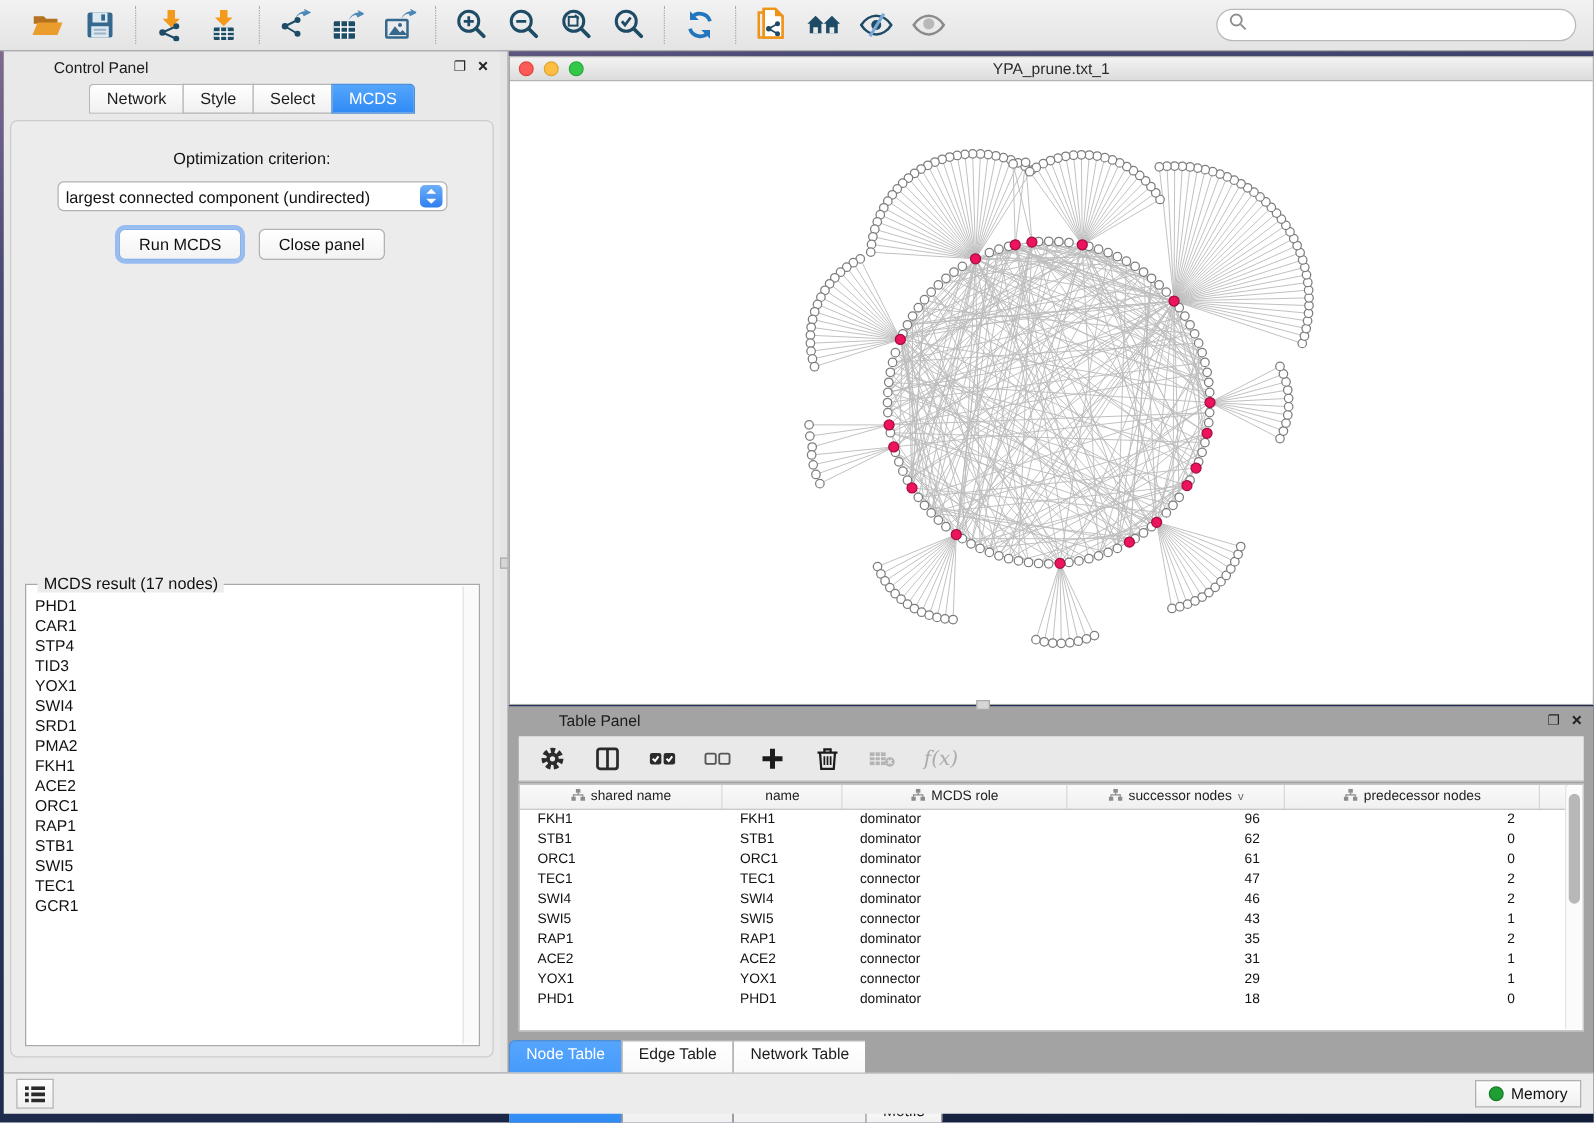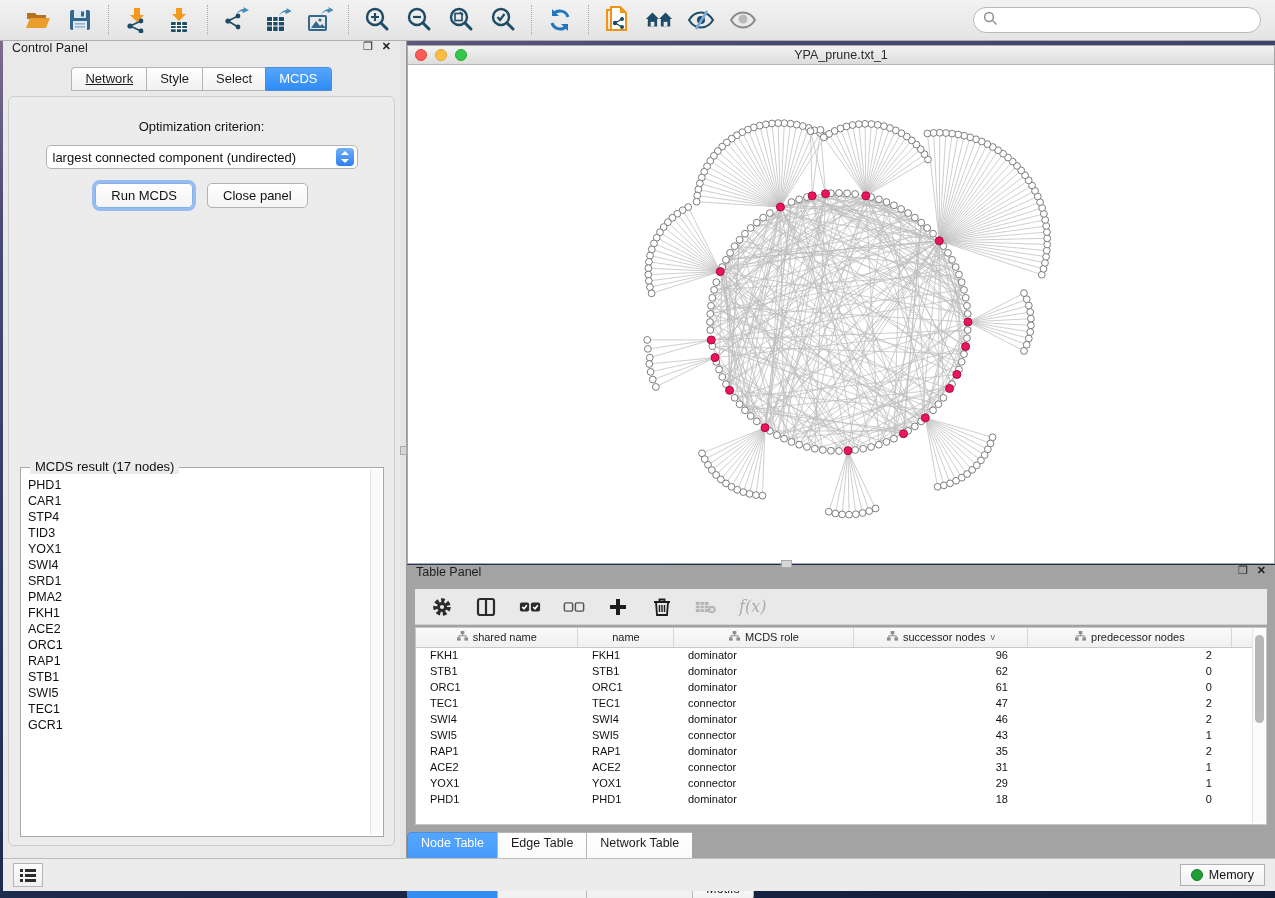--- a/index.html
+++ b/index.html
@@ -13,27 +13,27 @@
     display:flex; align-items:center; padding:0 10px; }
   .tgroup { display:flex; align-items:center; gap:14px; padding:0 14px; }
   .tsep { width:1px; height:30px; border-left:1px dotted #a9a9a9; }
   .tbi { width:28px; height:28px; display:flex; align-items:center; justify-content:center; }
   .tbi svg { display:block; }
   .searchbox { margin-left:auto; margin-right:4px; width:288px; height:26px; background:#fff;
     border:1px solid #b9b9b9; border-radius:13px; display:flex; align-items:center; padding:0 9px; }
 
   
   .cpanel { position:absolute; left:3px; top:41px; width:397px; height:817px; background:#e9e9e9; }
-  .panel-head { height:26px; display:flex; padding:0 9px; font-size:12.5px; color:#1c1c1c; }
+  .panel-head { height:26px; display:flex; align-items:center; padding:0 9px; font-size:12.5px; color:#1c1c1c;margin-left:31px; }
   .panel-head .spacer { flex:1; }
   .winicon { font-size:11px; color:#222; margin-left:9px; line-height:1; }
   .tabsrow { display:flex; justify-content:center; position:relative; z-index:2; }
   .tab { font-size:13px; padding:3px 13px 4px; background:linear-gradient(#ffffff,#f0f0f0);
     border:1px solid #b5b5b5; border-right:none; color:#1c1c1c; }
-  .tab:first-child { border-radius:4px 0 0 0;text-decoration:underline; }
+  .tab:first-child { border-radius:4px 0 0 0; }
   .tab:last-child { border-right:1px solid #b5b5b5; border-radius:0 4px 0 0; }
   .tab.active { background:linear-gradient(#55a5fd,#2f8bf5); color:#fff; border-color:#4a8edc; }
   .inner { position:absolute; left:5px; top:55px; width:387px; height:750px;
     background:#ececec; border:1px solid #cccccc; border-radius:6px; }
   .optlabel { text-align:center; font-size:13px; color:#111; margin-top:22px; }
   .selectrow { display:flex; justify-content:center; margin-top:11px; }
   .select { width:312px; height:24px; background:#fff; border:1px solid #b2b2b2; border-radius:5px;
     display:flex; align-items:center; font-size:13px; color:#111; padding-left:6px; position:relative; }
   .stepper { position:absolute; right:3px; top:2px; width:18px; height:18px; border-radius:4px;
     background:linear-gradient(#6fb0f9,#2e7ef0); display:flex; flex-direction:column; align-items:center; justify-content:center; }

